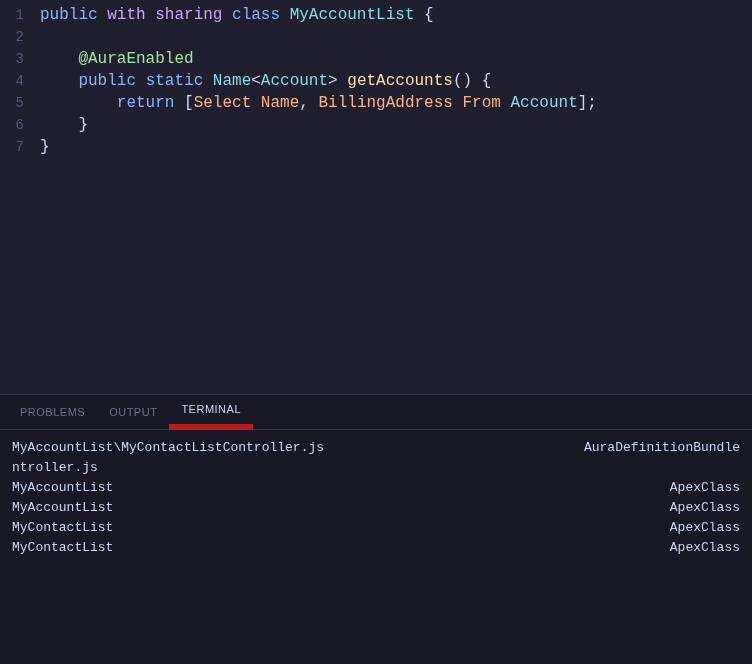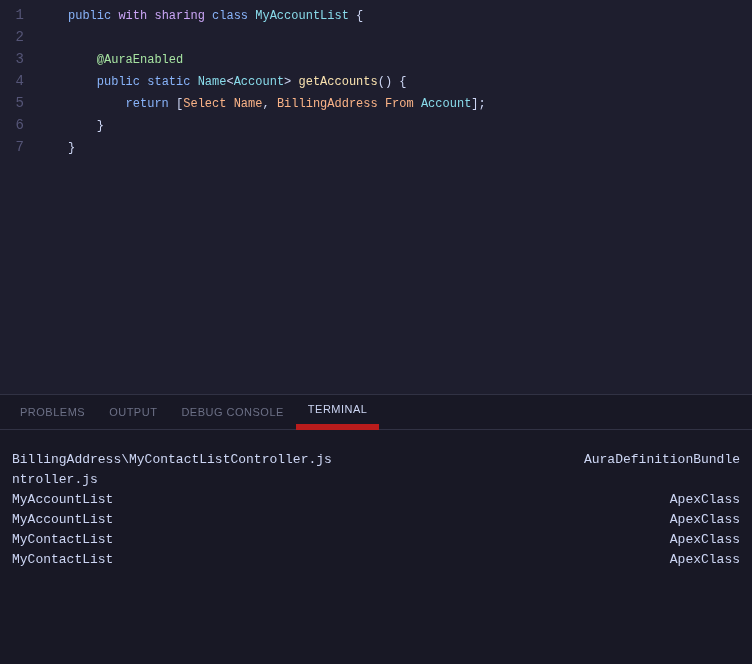--- a/index.html
+++ b/index.html
@@ -47,42 +47,40 @@
       text-align: right;
       padding-right: 16px;
       user-select: none;
       flex-shrink: 0;
       font-size: 14px;
     }
 
     .line-content {
       color: #cdd6f4;
       white-space: pre;
-      font-size: 12px;
-      margin-left: 28px;
+      font-size: 16px;
     }
 
     
     .kw-blue { color: #89b4fa; }       
     .kw-magenta { color: #cba6f7; }    
     .kw-cyan { color: #89dceb; }       
     .kw-green { color: #a6e3a1; }      
     .kw-yellow { color: #f9e2af; text-align: right; }     
     .kw-orange { color: #fab387; }     
     .kw-white { color: #cdd6f4; }
     .kw-classname { color: #89dceb; }
 
     
     .bottom-panel {
       background-color: #181825;
       border-top: 1px solid #313244;
       display: flex;
       flex-direction: column;
       height: 270px;
-      gap: 12px;
     }
 
     .panel-tabs {
       display: flex;
       align-items: center;
       background-color: #181825;
       border-bottom: 1px solid #313244;
       height: 35px;
       padding: 0 8px;
     }
@@ -176,27 +174,26 @@
         <span class="line-content"><span class="kw-white">}</span></span>
       </div>
     </div>
 </div>
 
 <div class="bottom-panel">
   <div class="panel-tabs">
 
   <div class="panel-tab">PROBLEMS</div>
       <div class="panel-tab">OUTPUT</div>
-      <div class="panel-tab">DEBUG CONSOLE</div>
       <div class="panel-tab active">TERMINAL</div>
     </div>
   <div class="panel-content">
 
   <div class="terminal-row">
-        <span class="left">BillingAddress\MyContactListController.js</span>
+        <span class="left">MyAccountList\MyContactListController.js</span>
         <span class="right">AuraDefinitionBundle</span>
       </div>
       <div class="terminal-row">
         <span class="left">ntroller.js</span>
         <span class="right"></span>
       </div>
       <div class="terminal-row">
         <span class="left">MyAccountList</span>
         <span class="right">ApexClass</span>
       </div>

